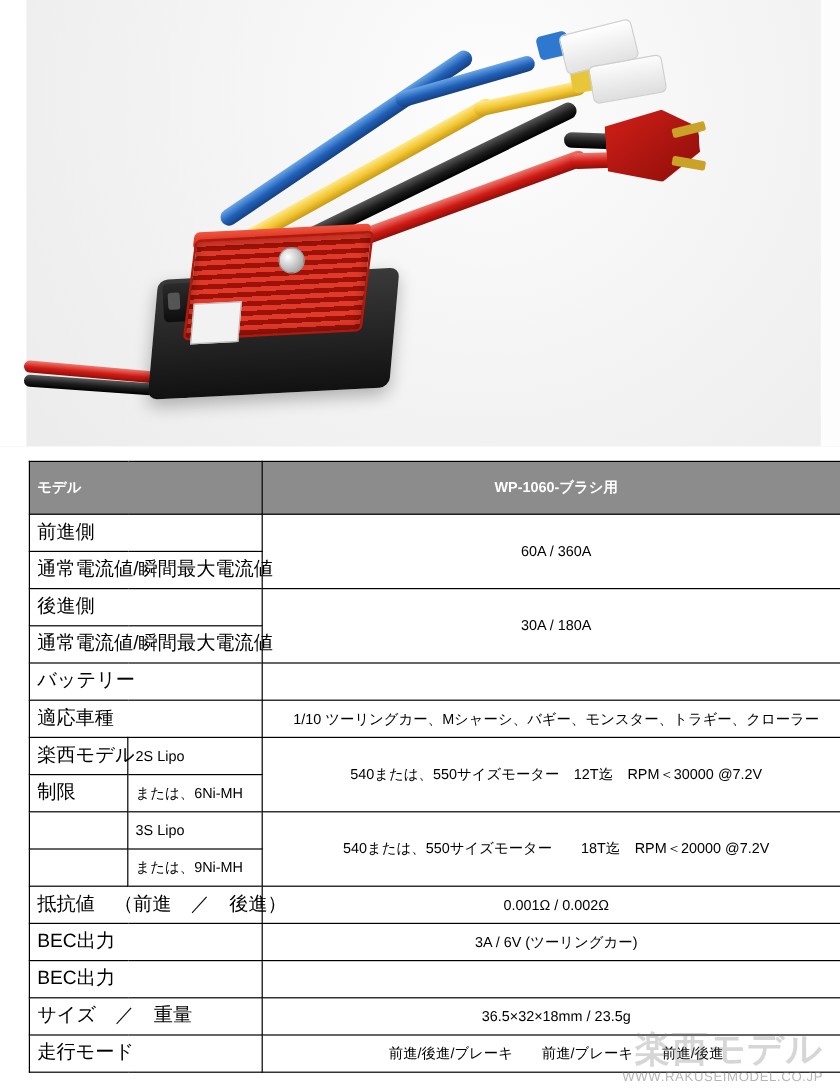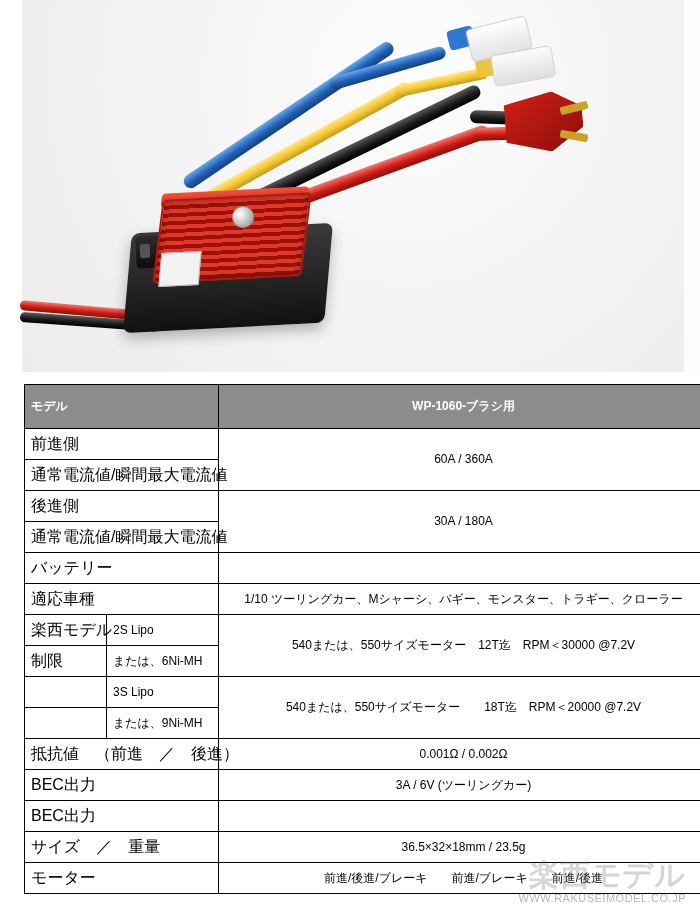--- a/index.html
+++ b/index.html
@@ -385,21 +385,21 @@
           <td class="lbl" colspan="2">BEC出力</td>
           <td class="val"></td>
         </tr>
 
         <tr>
           <td class="lbl" colspan="2">サイズ　／　重量</td>
           <td class="val">36.5×32×18mm / 23.5g</td>
         </tr>
 
         <tr>
-          <td class="lbl" colspan="2">モーター</td>
+          <td class="lbl" colspan="2">走行モード</td>
           <td class="val">前進/後進/ブレーキ　　前進/ブレーキ　　前進/後進</td>
         </tr>
       </tbody>
     </table>
   </div>
 
   <div class="watermark">
     <div class="wm-big">楽西モデル</div>
     <div class="wm-small">WWW.RAKUSEIMODEL.CO.JP</div>
   </div>

